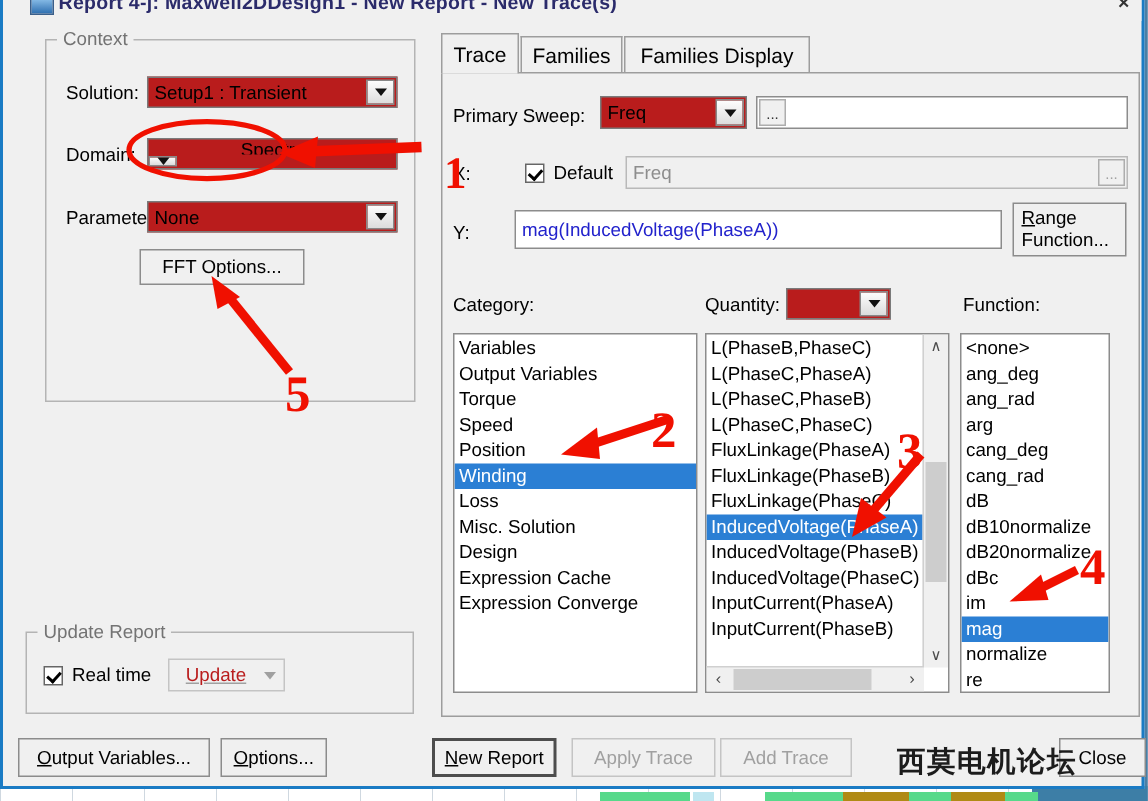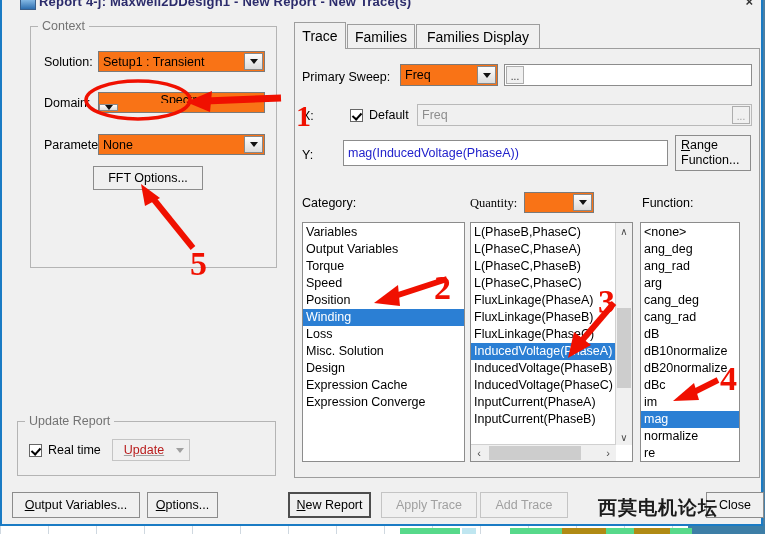--- a/index.html
+++ b/index.html
@@ -38,21 +38,21 @@
     font-size:13px;font-weight:bold;color:#2b2b6b;letter-spacing:.2px;
   }
   #title-close{
     position:absolute;right:8px;top:-6px;font-size:13px;font-weight:bold;color:#333;
   }
   
   .groupbox{position:absolute;border:1px solid #b4b4b4;}
   .grouplabel{position:absolute;background:#f0f0f0;padding:0 4px;font-size:12.5px;color:#737373;}
   
   .lbl{position:absolute;font-size:12.5px;color:#000;white-space:nowrap;}
-  .combo{position:absolute;box-sizing:border-box;background:#f97316;
+  .combo{position:absolute;box-sizing:border-box;background:#b91c1c;
          border:1px solid #7a7a7a;display:flex;align-items:center;}
   .combo .val{flex:1;padding-left:4px;font-size:12.5px;white-space:nowrap;overflow:hidden;}
   .combo .arrowbtn{
     width:17px;align-self:stretch;margin:1px 1px 1px 0;
     background:linear-gradient(#fdfdfd,#dcdcdc);border:1px solid #888;
     display:flex;align-items:center;justify-content:center;
   }
   .arrowbtn .tri{
     width:0;height:0;border-left:4px solid transparent;border-right:4px solid transparent;
     border-top:5px solid #111;
@@ -231,21 +231,21 @@
         <div class="litem">Position</div>
         <div class="litem sel">Winding</div>
         <div class="litem">Loss</div>
         <div class="litem">Misc. Solution</div>
         <div class="litem">Design</div>
         <div class="litem">Expression Cache</div>
         <div class="litem">Expression Converge</div>
       </div>
   </div>
 
-  <div class="lbl" style="left:468px;top:196px;font-family:Liberation Serif, serif;">Quantity:</div>
+  <div class="lbl" style="left:468px;top:196px;">Quantity:</div>
   <div class="combo" style="left:522px;top:192px;width:70px;height:21px;">
     <span class="val"></span>
     <span class="arrowbtn">
         <span class="tri"></span>
       </span>
   </div>
   <div class="listbox" style="left:468px;top:222px;width:163px;height:240px;">
     <div class="inner" id="quantity-list" style="width:145px;">
         <div class="litem">L(PhaseB,PhaseC)</div>
         <div class="litem">L(PhaseC,PhaseA)</div>

